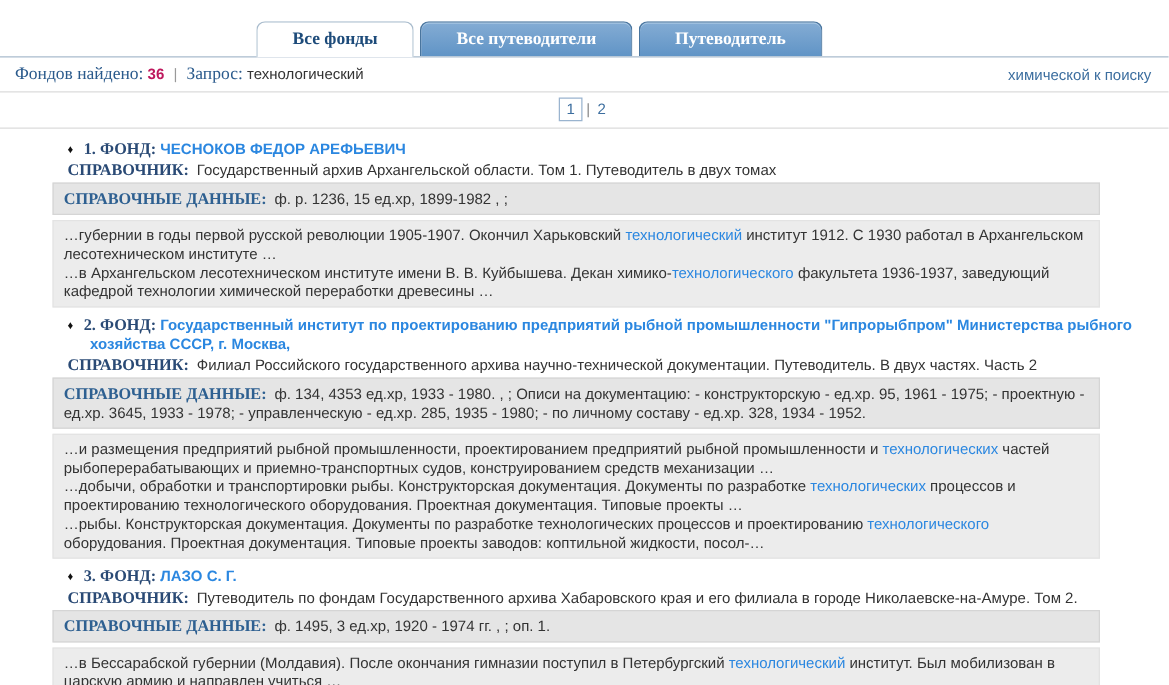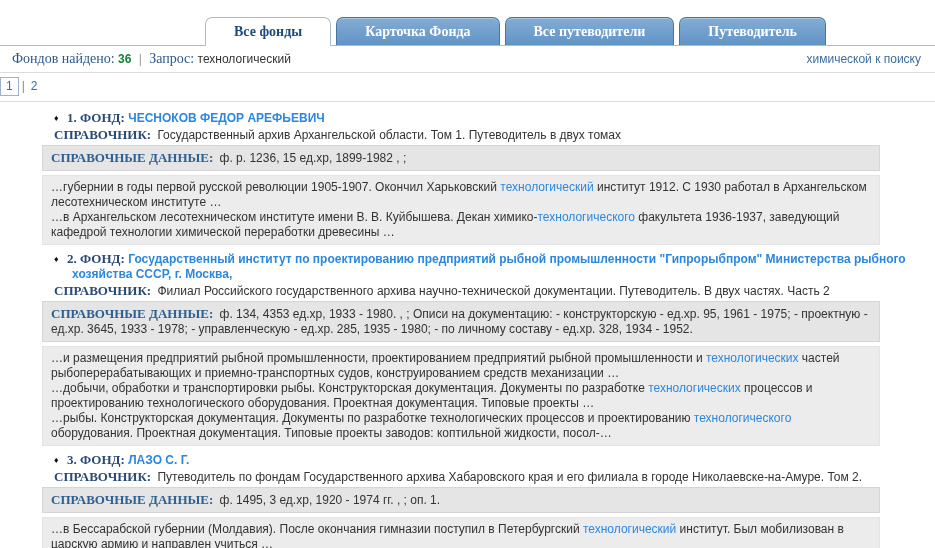--- a/index.html
+++ b/index.html
@@ -7,27 +7,27 @@
   a{text-decoration:none;cursor:pointer;}
 
   
   .tabstrip{margin-top:14px;padding-left:205px;border-bottom:1px solid #a9bccd;display:flex;gap:5px;align-items:flex-end;height:31px;}
   .tab{font-family:"Liberation Serif",serif;font-weight:bold;font-size:14px;padding:6px 28px 5px;border:1px solid #49759e;border-bottom:none;border-radius:7px 7px 0 0;background:linear-gradient(#84acd4,#6094c6);color:#fff;white-space:nowrap;box-shadow:inset 0 1px 0 #a8c6e2;}
   .tab.active{background:#fff;border-color:#a9bccd;border-bottom:1px solid #fff;margin-bottom:-1px;color:#1d4b7a;box-shadow:none;}
 
   
   .resultbar{display:flex;justify-content:space-between;align-items:center;padding:5px 14px 5px 12px;border-bottom:1px solid #dcdcdc;line-height:16px;}
   .serif-label{font-family:"Liberation Serif",serif;font-weight:normal;font-size:14px;color:#2a5a8c;}
-  .found-value{font-weight:bold;color:#15803d;}
+  .found-value{font-weight:bold;color:#be185d;}
   .bar-sep{color:#999;padding:0 4px;}
   .query-value{color:#333;}
   .back-link{color:#3c6e9f;font-size:12px;}
 
   
-  .pagebar{text-align:left;padding:4px 0 5px;border-bottom:1px solid #dcdcdc;color:#3c6e9f;line-height:17px;}
+  .pagebar{text-align:center;padding:4px 0 5px;border-bottom:1px solid #dcdcdc;color:#3c6e9f;line-height:17px;}
   .page-item{color:#3c6e9f;padding:0 3px;}
   .page-item.current{border:1px solid #9ab4cf;padding:0 5px;display:inline-block;}
   .page-sep{color:#888;padding:0 3px;}
 
   
   .results{padding:8px 0 0 24px;}
   .result{margin-bottom:6px;}
   .r-title{line-height:15px;padding-left:18px;text-indent:-18px;margin-bottom:1px;margin-left:30px;}
   .bullet{font-size:9px;color:#111;margin-right:5px;vertical-align:1px;}
   .r-num,.r-label{font-family:"Liberation Serif",serif;font-weight:bold;font-size:13px;color:#2a4a75;}
@@ -41,21 +41,20 @@
   .hl{color:#2b87e0;}
 </style>
 </head>
 <body>
 
 <div class="page">
 
   <div class="tabstrip" id="tabs">
   <a class="tab active">Все фонды</a>
 
-  <a class="tab">Карточка Фонда</a>
 
   <a class="tab">Все путеводители</a>
 
   <a class="tab">Путеводитель</a>
 </div>
 
   <div class="resultbar">
     <div>
       <span class="serif-label">Фондов найдено:</span>
       <span class="found-value">36</span>

